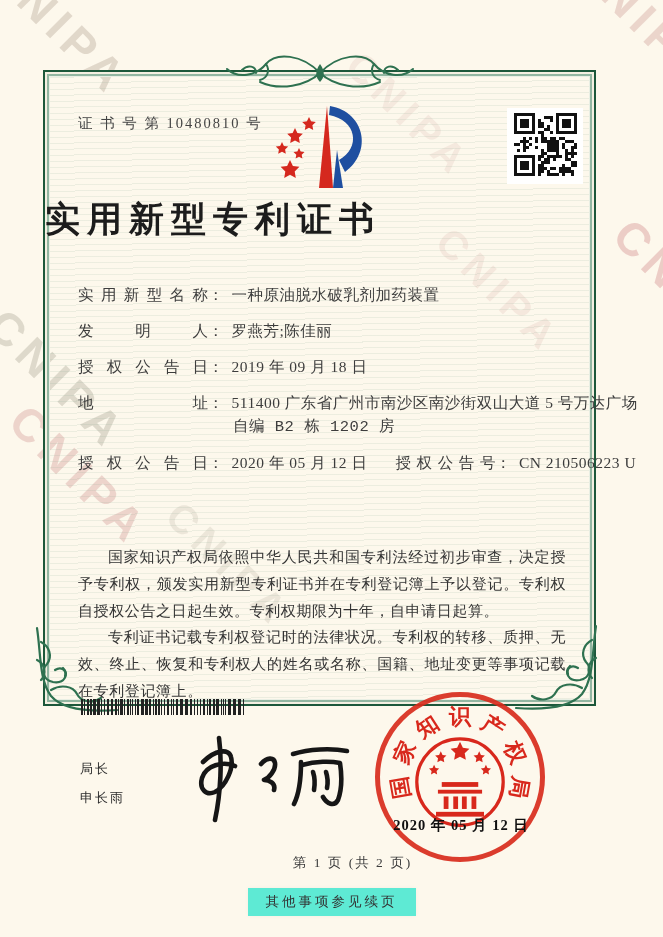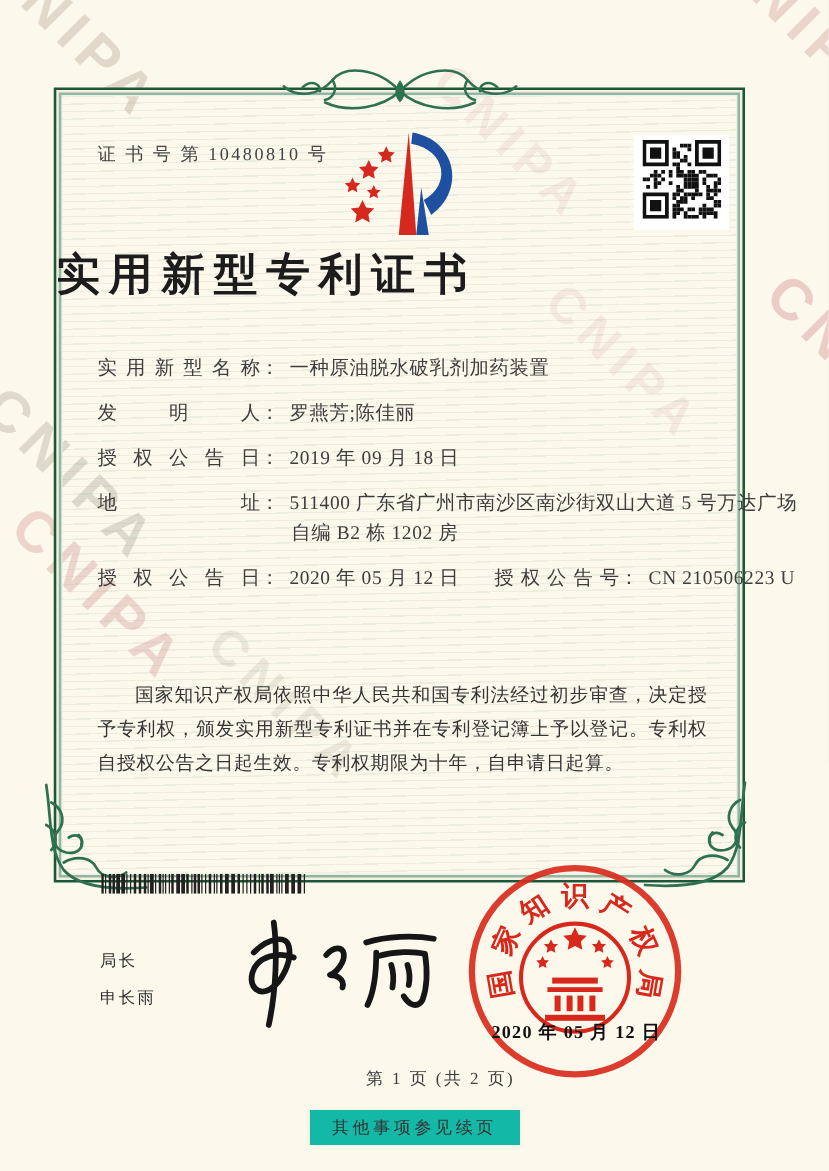--- a/index.html
+++ b/index.html
@@ -41,21 +41,21 @@
   .title{
     position:absolute;left:0;top:124px;width:100%;text-align:left;
     font-size:35px;font-weight:bold;letter-spacing:7px;color:#1c1c1c;margin:0;
   }
   
   .fields{position:absolute;left:33px;top:212px;width:492px;font-size:15.5px;color:#3d3d3d;}
   .field-row{line-height:22px;margin-bottom:14px;white-space:nowrap;}
   .flabel{display:inline-block;width:130px;text-align:justify;text-align-last:justify;vertical-align:top;}
   .fvalue{margin-left:8px;letter-spacing:.5px;}
   .addr-row{margin-top:7px;margin-bottom:2px;}
-  .addr-line2{margin-left:155px;line-height:22px;letter-spacing:.5px;}
+  .addr-line2{margin-left:155px;line-height:22px;letter-spacing:.5px;font-family:Liberation Mono, monospace;}
   .grant-row{display:flex;margin-top:14px;line-height:22px;white-space:nowrap;}
   .grant-pair2{margin-left:28px;}
   .glabel2{display:inline-block;width:100px;text-align:justify;text-align-last:justify;}
   
   .paras{position:absolute;left:33px;top:472px;width:488px;font-size:15px;color:#343434;}
   .paras p{margin:0;text-indent:2em;line-height:26.8px;text-align:justify;letter-spacing:.6px;}
   
   .barcode{position:absolute;left:36px;top:627px;}
   .officer{position:absolute;left:35px;top:688px;font-size:13px;color:#2d2d2d;
     font-family:Liberation Sans, sans-serif;}
@@ -75,21 +75,21 @@
   .sc5{transform:translate(-50%,-50%) rotate(66deg)   translate(0,-60px);}
   .sc6{transform:translate(-50%,-50%) rotate(100deg)  translate(0,-60px);}
   .seal-emblem{position:absolute;left:50%;top:54%;transform:translate(-50%,-50%);}
   .seal-date{
     position:absolute;left:-14px;top:124px;width:200px;text-align:center;
     color:#101010;font-size:14.5px;font-weight:bold;letter-spacing:1px;
   }
   .page-num{position:absolute;left:0;top:782px;width:100%;text-align:center;font-size:13.5px;color:#3c3c3c;letter-spacing:2px;padding-left:33px;}
   .cont-note{
     position:absolute;left:50%;top:888px;transform:translateX(-50%);
-    background:#14b8a6;padding:5px 18px;font-size:13.5px;letter-spacing:3px;color:#333;
+    background:#5eead4;padding:5px 18px;font-size:13.5px;letter-spacing:3px;color:#333;
     box-shadow:0 0 4px rgba(0,0,0,.04);white-space:nowrap;
   }
 </style>
 </head>
 <body>
 
 <div class="page">
 
   <span class="wm wm1">CNIPA</span>
   <span class="wm wm2">CNIPA</span>
@@ -306,20 +306,21 @@
           <span class="flabel">授权公告日</span><span>：</span><span class="fvalue">2020 年 05 月 12 日</span>
         </div>
         <div class="grant-pair2">
           <span class="glabel2">授权公告号</span><span>：</span><span class="fvalue">CN 210506223 U</span>
         </div>
       </div>
     </div>
 
     <div class="paras">
       <p>国家知识产权局依照中华人民共和国专利法经过初步审查，决定授予专利权，颁发实用新型专利证书并在专利登记簿上予以登记。专利权自授权公告之日起生效。专利权期限为十年，自申请日起算。</p>
+      <p>专利证书记载专利权登记时的法律状况。专利权的转移、质押、无效、终止、恢复和专利权人的姓名或名称、国籍、地址变更等事项记载在专利登记簿上。</p>
     </div>
 
     <div class="barcode">
         <div id="barcode"><svg width="168" height="16" xmlns="http://www.w3.org/2000/svg">
             <rect x="0" y="0" width="2" height="16" fill="#222"></rect>
             <rect x="3" y="0" width="1" height="16" fill="#222"></rect>
             <rect x="6" y="0" width="2" height="16" fill="#222"></rect>
             <rect x="9" y="0" width="2" height="16" fill="#222"></rect>
             <rect x="12" y="0" width="3" height="16" fill="#222"></rect>
             <rect x="16" y="0" width="3" height="16" fill="#222"></rect>

